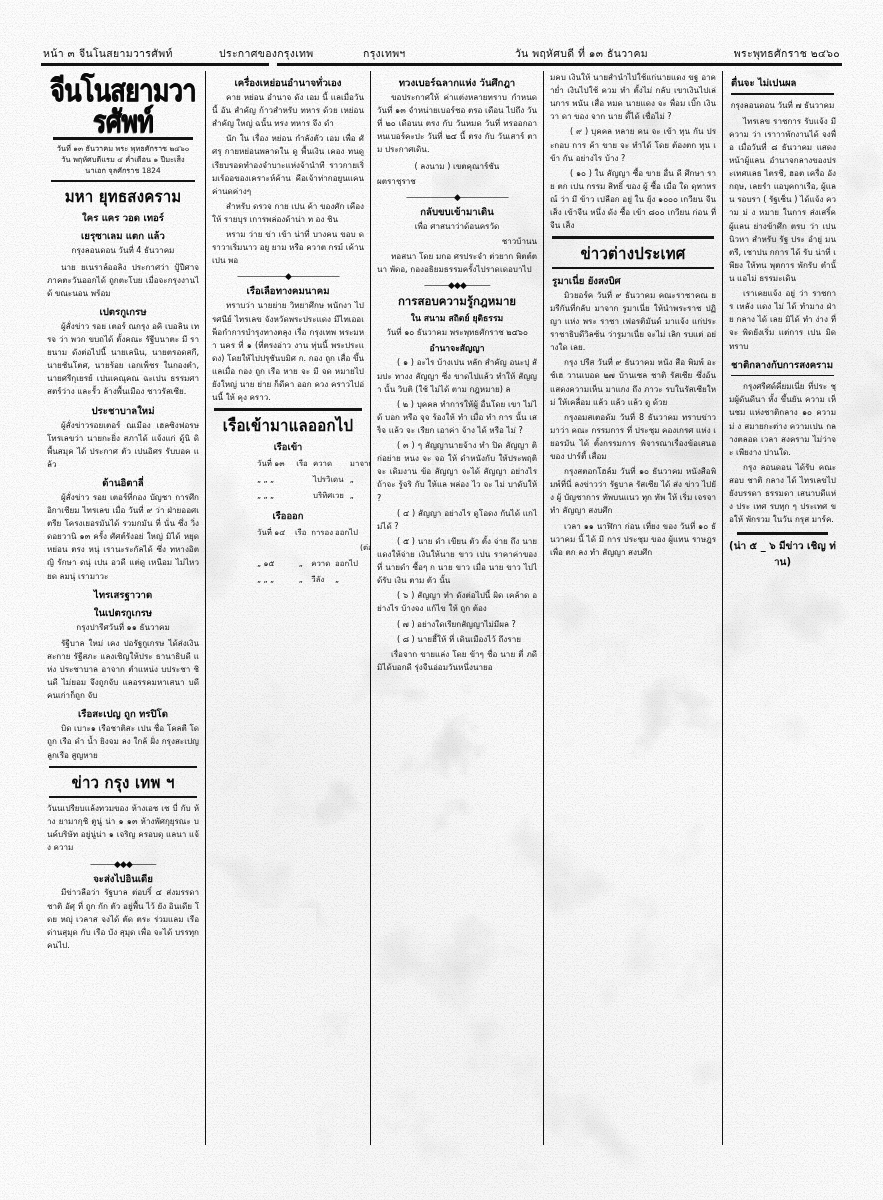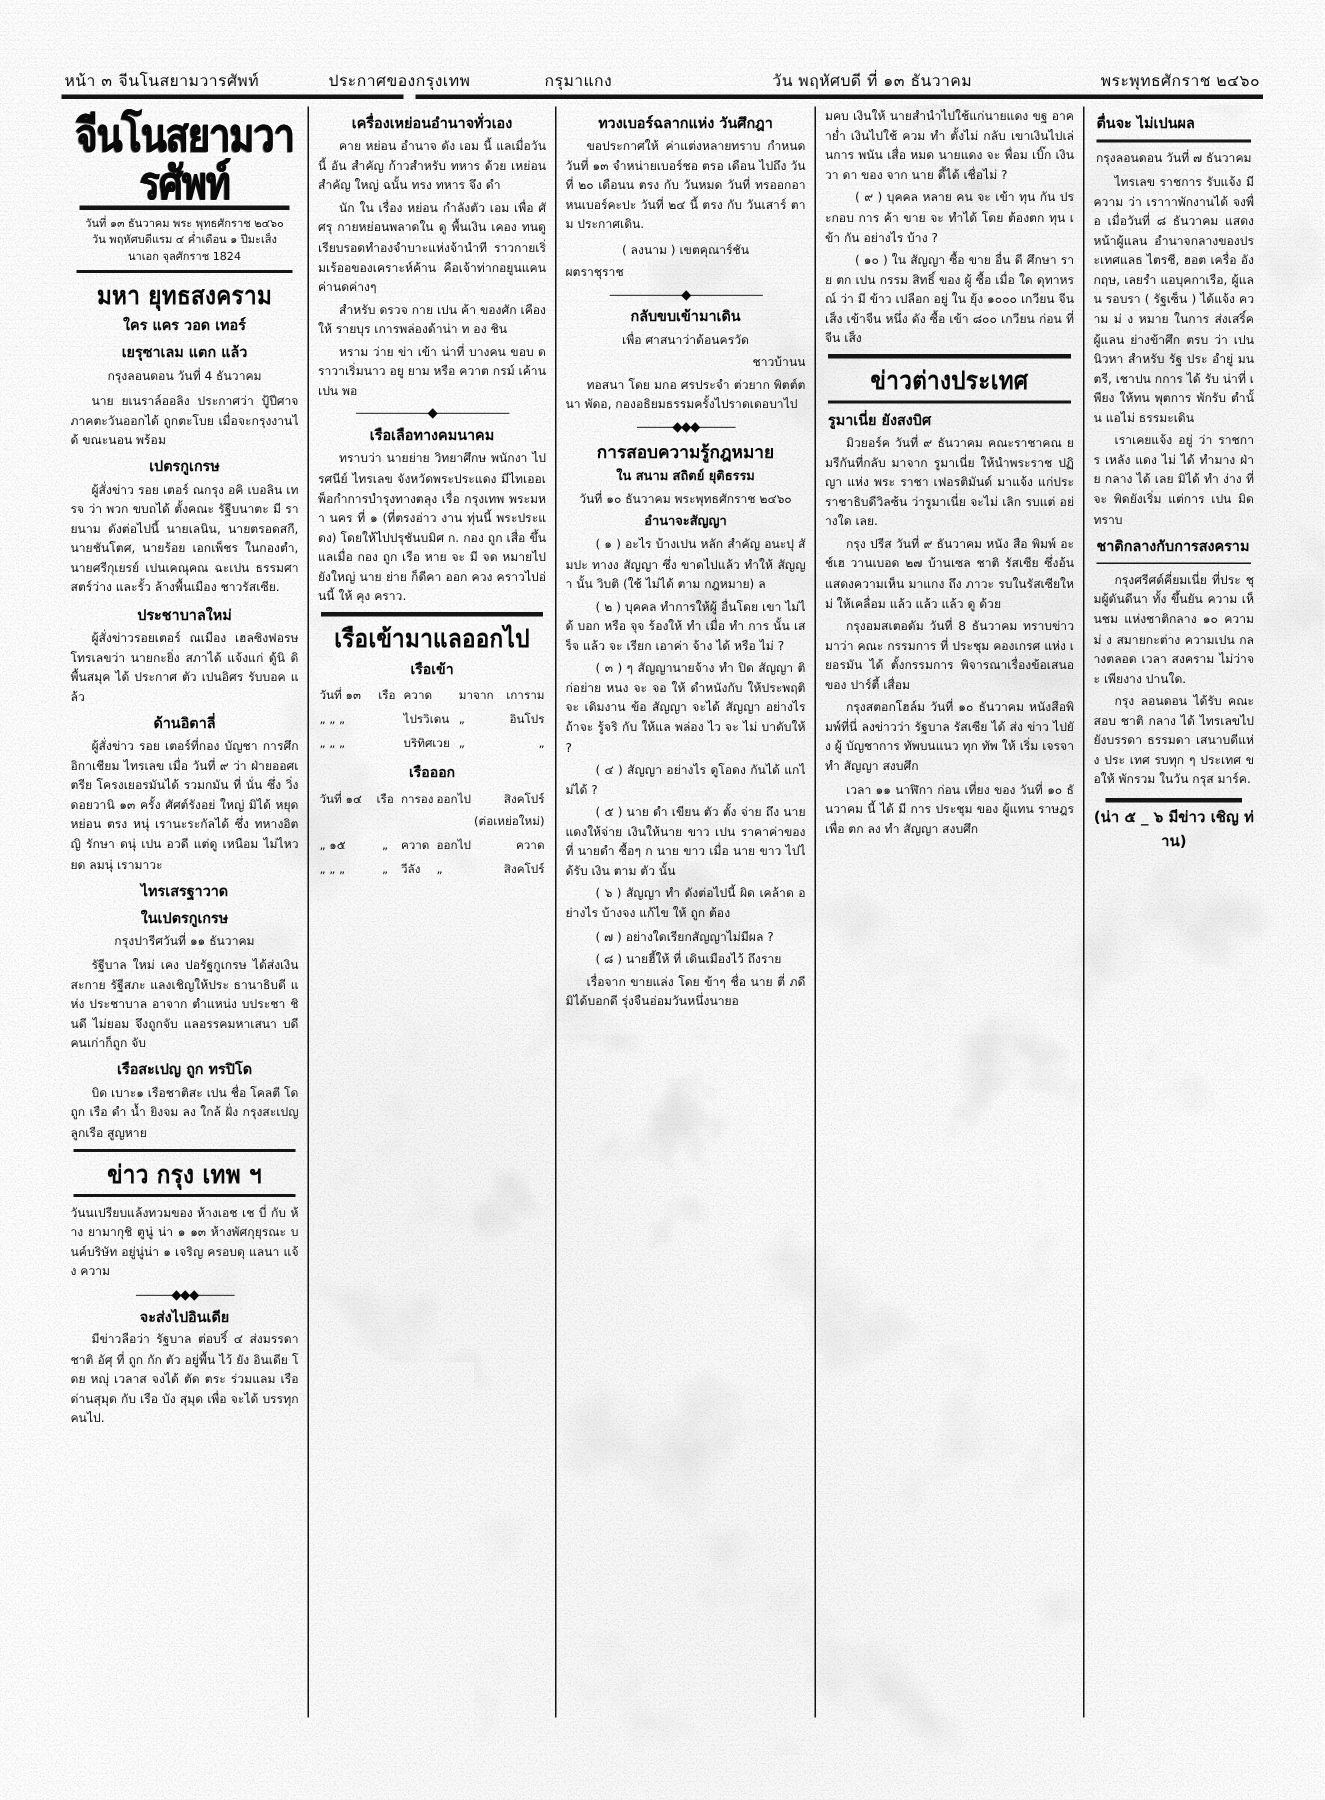--- a/index.html
+++ b/index.html
@@ -109,21 +109,21 @@
   .right{text-align:right;text-indent:0;}
   .sig{text-align:center;text-indent:0;margin-top:3px;}
   .sig2{text-indent:0;margin:1px 10px 2px 0;}
   .qn{text-indent:20px;}
 
   
   .dl{font-size:8.1px;text-align:center;text-indent:0;margin:2px 0 3px;}
 
   
   .ship-h{font-size:9.4px;font-weight:bold;text-align:center;margin:4px 0 2px;}
-  table.ship{width:100%;border-collapse:collapse;font-size:7.8px;}
+  table.ship{width:100%;border-collapse:collapse;font-size:7.8px;margin-left:44px;}
   table.ship td{padding:1.6px 1px;vertical-align:top;white-space:nowrap;}
   table.ship td.d{width:34px;}
   table.ship td.s{width:18px;text-align:center;}
   table.ship td.n{}
   table.ship td.v{}
   table.ship td.p{text-align:right;}
 
   .footer-rule{height:2.6px;background:#141414;margin:6px 8px 3px;}
   .footer-note{font-size:10px;text-align:center;text-indent:0;font-weight:bold;}
 </style>
@@ -150,21 +150,21 @@
   </g>
 </svg>
 <div id="grain"></div>
 
 <div id="sheet">
 
   <div class="topline">
     <span class="seg tl-a">หน้า ๓</span>
     <span class="seg tl-b">จีนโนสยามวารศัพท์</span>
     <span class="seg tl-c">ประกาศของกรุงเทพ</span>
-    <span class="seg tl-d">กรุมาแกง</span>
+    <span class="seg tl-d">กรุงเทพฯ</span>
     <span class="seg tl-e">วัน พฤหัศบดี ที่ ๑๓ ธันวาคม</span>
     <span class="seg tl-f">พระพุทธศักราช ๒๔๖๐</span>
   </div>
   <div class="rule-split">
     <div class="r1"></div>
     <div class="r2"></div>
   </div>
 
   <div class="cols">
 

